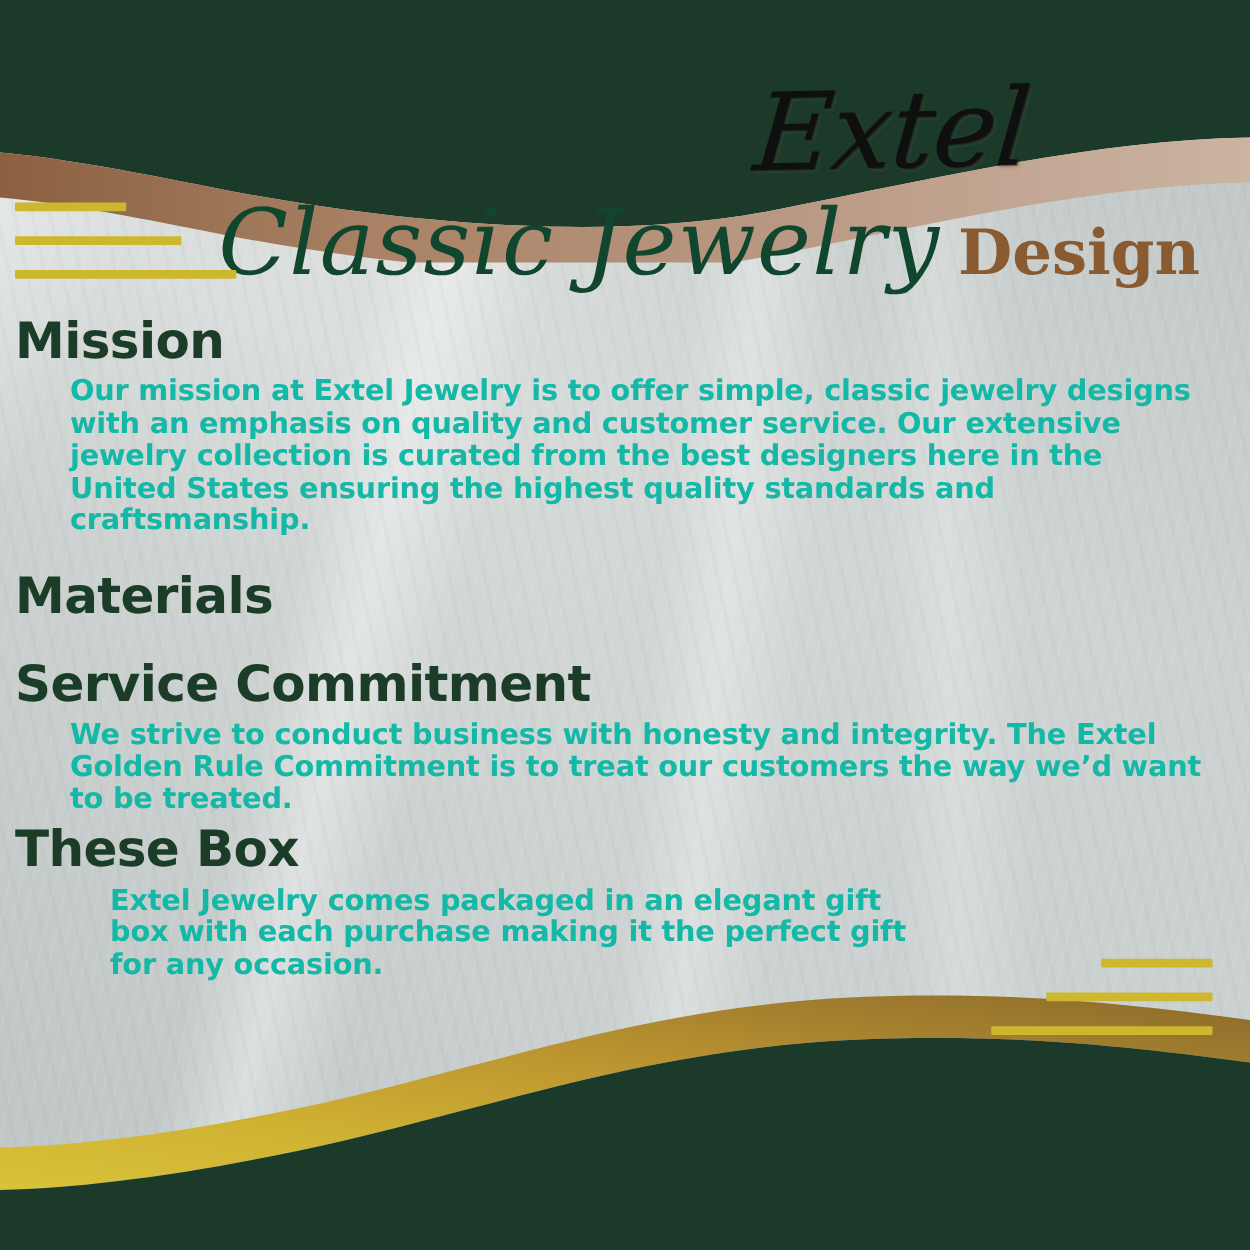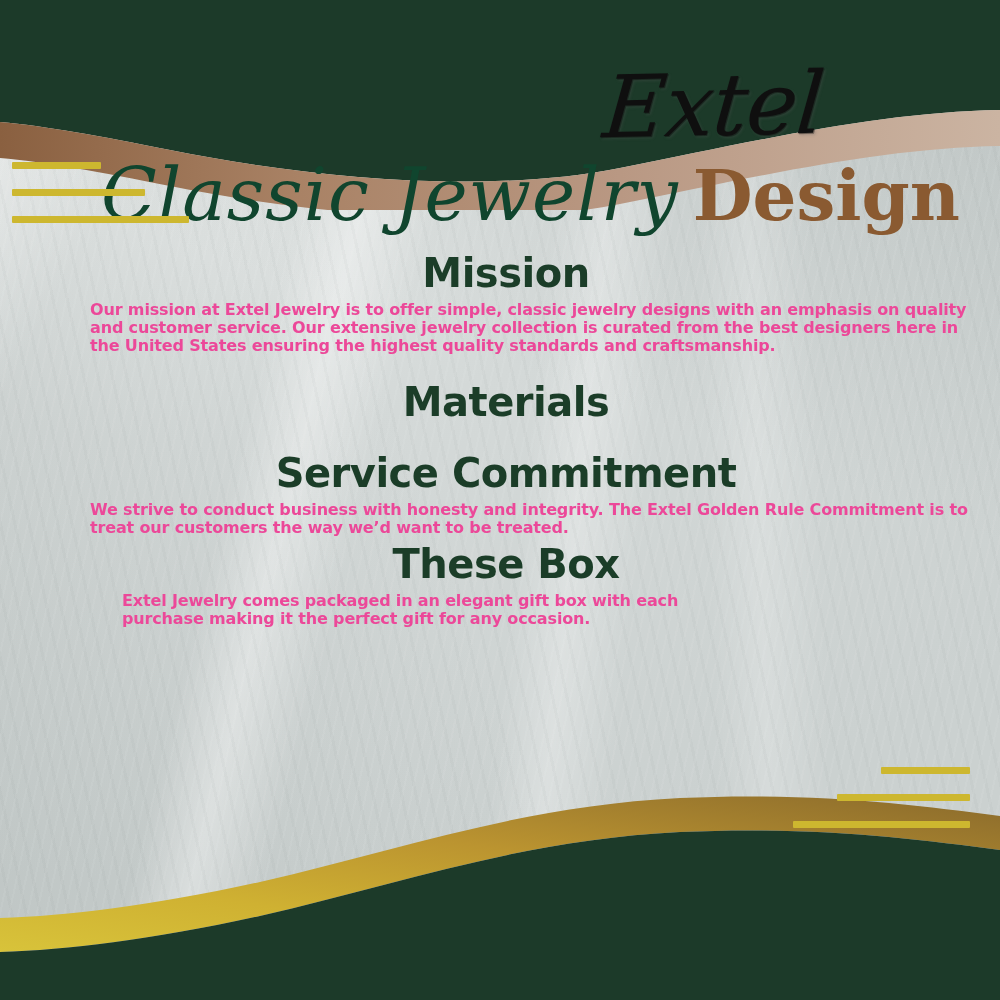--- a/index.html
+++ b/index.html
@@ -75,21 +75,21 @@
     font-style:italic;
     font-weight:400;
     font-size:73px;
     color:#10452e;
     letter-spacing:1px;
   }
   .title-design{
     font-family:"DejaVu Serif", serif;
     font-style:normal;
     font-weight:700;
-    font-size:69px;
+    font-size:50px;
     color:#8a5a31;
     letter-spacing:0px;
     margin-left:14px;
   }
   
   .rules{ position:absolute; z-index:5; }
   .rules.top-left{ left:12px; top:162px; }
   .rules.bottom-right{ right:30px; bottom:152px; }
   .rule{
     height:7px;
@@ -110,29 +110,28 @@
   }
   .section{ margin-bottom:6px; }
   .sec-head{
     font-family:"DejaVu Sans", sans-serif;
     font-weight:700;
     font-size:40px;
     line-height:1.06;
     color:#1b3d28;
     padding-left:12px;
     letter-spacing:-0.5px;
-    text-align:center;
   }
   .sec-body{
     font-family:"DejaVu Sans", sans-serif;
     font-weight:600;
-    font-size:16px;
+    font-size:23px;
     line-height:1.12;
-    color:#ec4899;
-    padding-left:90px;
+    color:#14b8a6;
+    padding-left:56px;
     padding-right:30px;
     margin-top:7px;
     letter-spacing:-0.15px;
   }
   .sec-body.narrow{ padding-right:250px;margin-left:32px; }
   #s-mission{ margin-bottom:26px; }
   #s-materials{ margin-bottom:28px; }
   #s-service{ }
 </style>
 </head>

